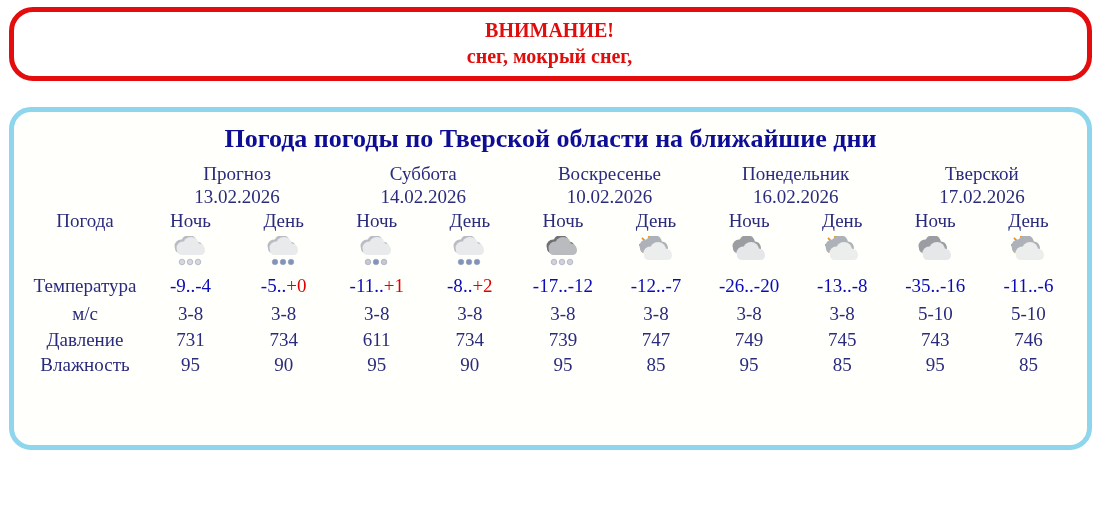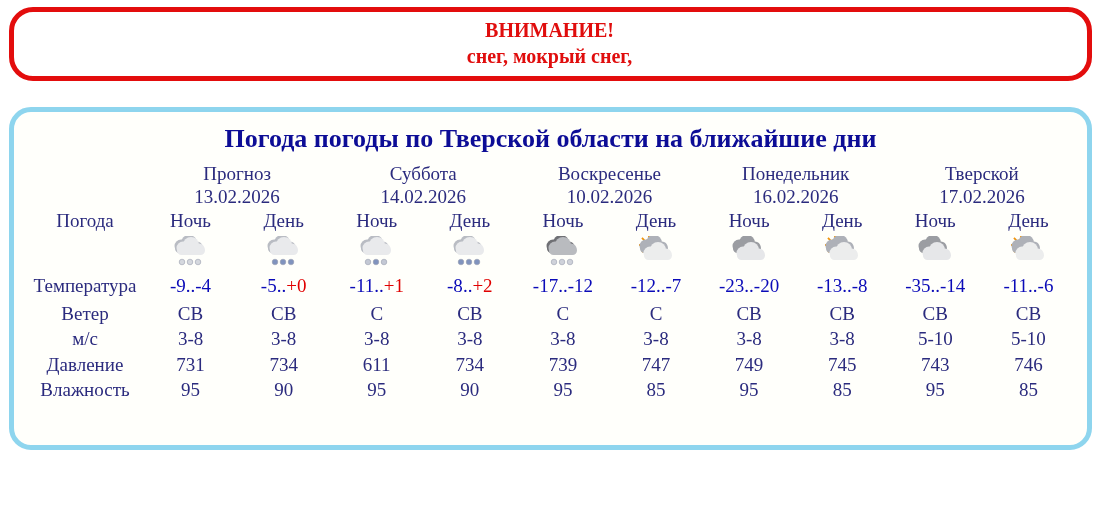--- a/index.html
+++ b/index.html
@@ -275,37 +275,24 @@
               </svg></span></td>
     </tr>
     <tr class="temp-row">
       <td class="lbl">Температура</td>
       <td><span class="tlow">-9</span><span class="tsep">..</span><span class="thigh">-4</span></td>
       <td><span class="tlow">-5</span><span class="tsep">..</span><span class="thigh red">+0</span></td>
       <td><span class="tlow">-11</span><span class="tsep">..</span><span class="thigh red">+1</span></td>
       <td><span class="tlow">-8</span><span class="tsep">..</span><span class="thigh red">+2</span></td>
       <td><span class="tlow">-17</span><span class="tsep">..</span><span class="thigh">-12</span></td>
       <td><span class="tlow">-12</span><span class="tsep">..</span><span class="thigh">-7</span></td>
-      <td><span class="tlow">-23</span><span class="tsep">..</span><span class="thigh">-20</span></td>
+      <td><span class="tlow">-26</span><span class="tsep">..</span><span class="thigh">-20</span></td>
       <td><span class="tlow">-13</span><span class="tsep">..</span><span class="thigh">-8</span></td>
-      <td><span class="tlow">-35</span><span class="tsep">..</span><span class="thigh">-14</span></td>
+      <td><span class="tlow">-35</span><span class="tsep">..</span><span class="thigh">-16</span></td>
       <td><span class="tlow">-11</span><span class="tsep">..</span><span class="thigh">-6</span></td>
-    </tr>
-    <tr class="wind-row">
-      <td class="lbl">Ветер</td>
-      <td>СВ</td>
-      <td>СВ</td>
-      <td>С</td>
-      <td>СВ</td>
-      <td>С</td>
-      <td>С</td>
-      <td>СВ</td>
-      <td>СВ</td>
-      <td>СВ</td>
-      <td>СВ</td>
     </tr>
     <tr class="windspeed-row">
       <td class="lbl">м/с</td>
       <td>3-8</td>
       <td>3-8</td>
       <td>3-8</td>
       <td>3-8</td>
       <td>3-8</td>
       <td>3-8</td>
       <td>3-8</td>

